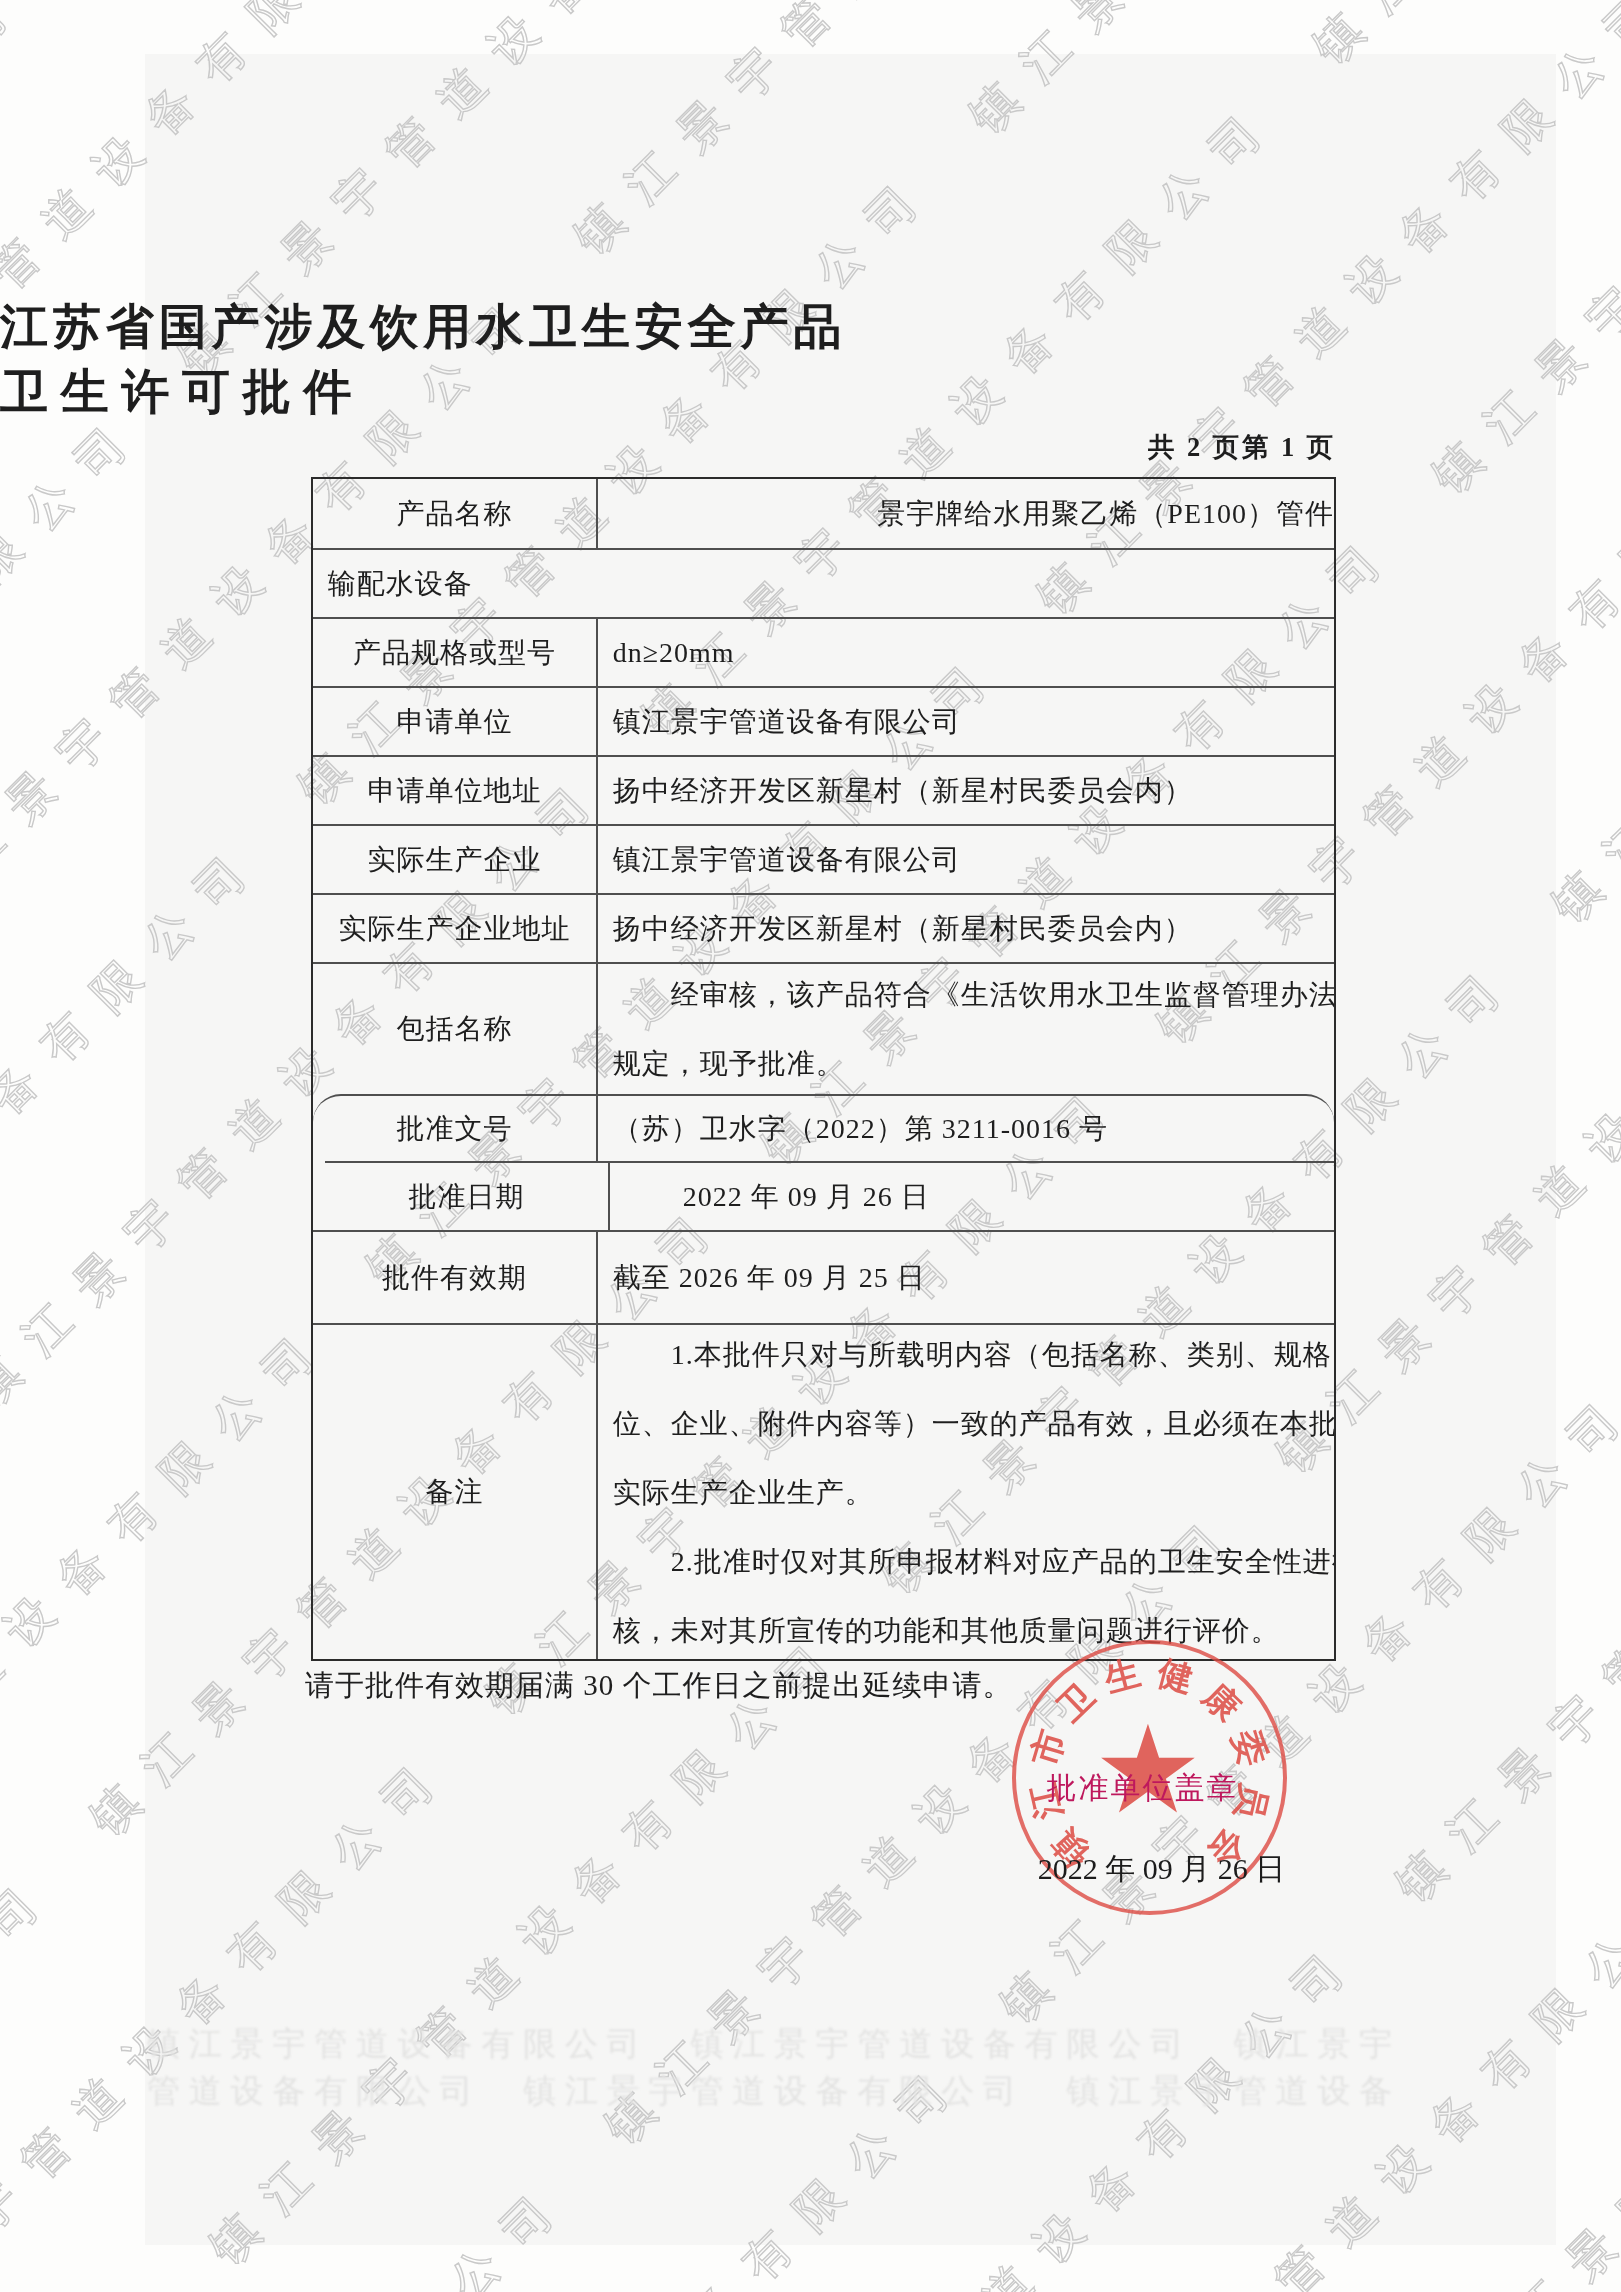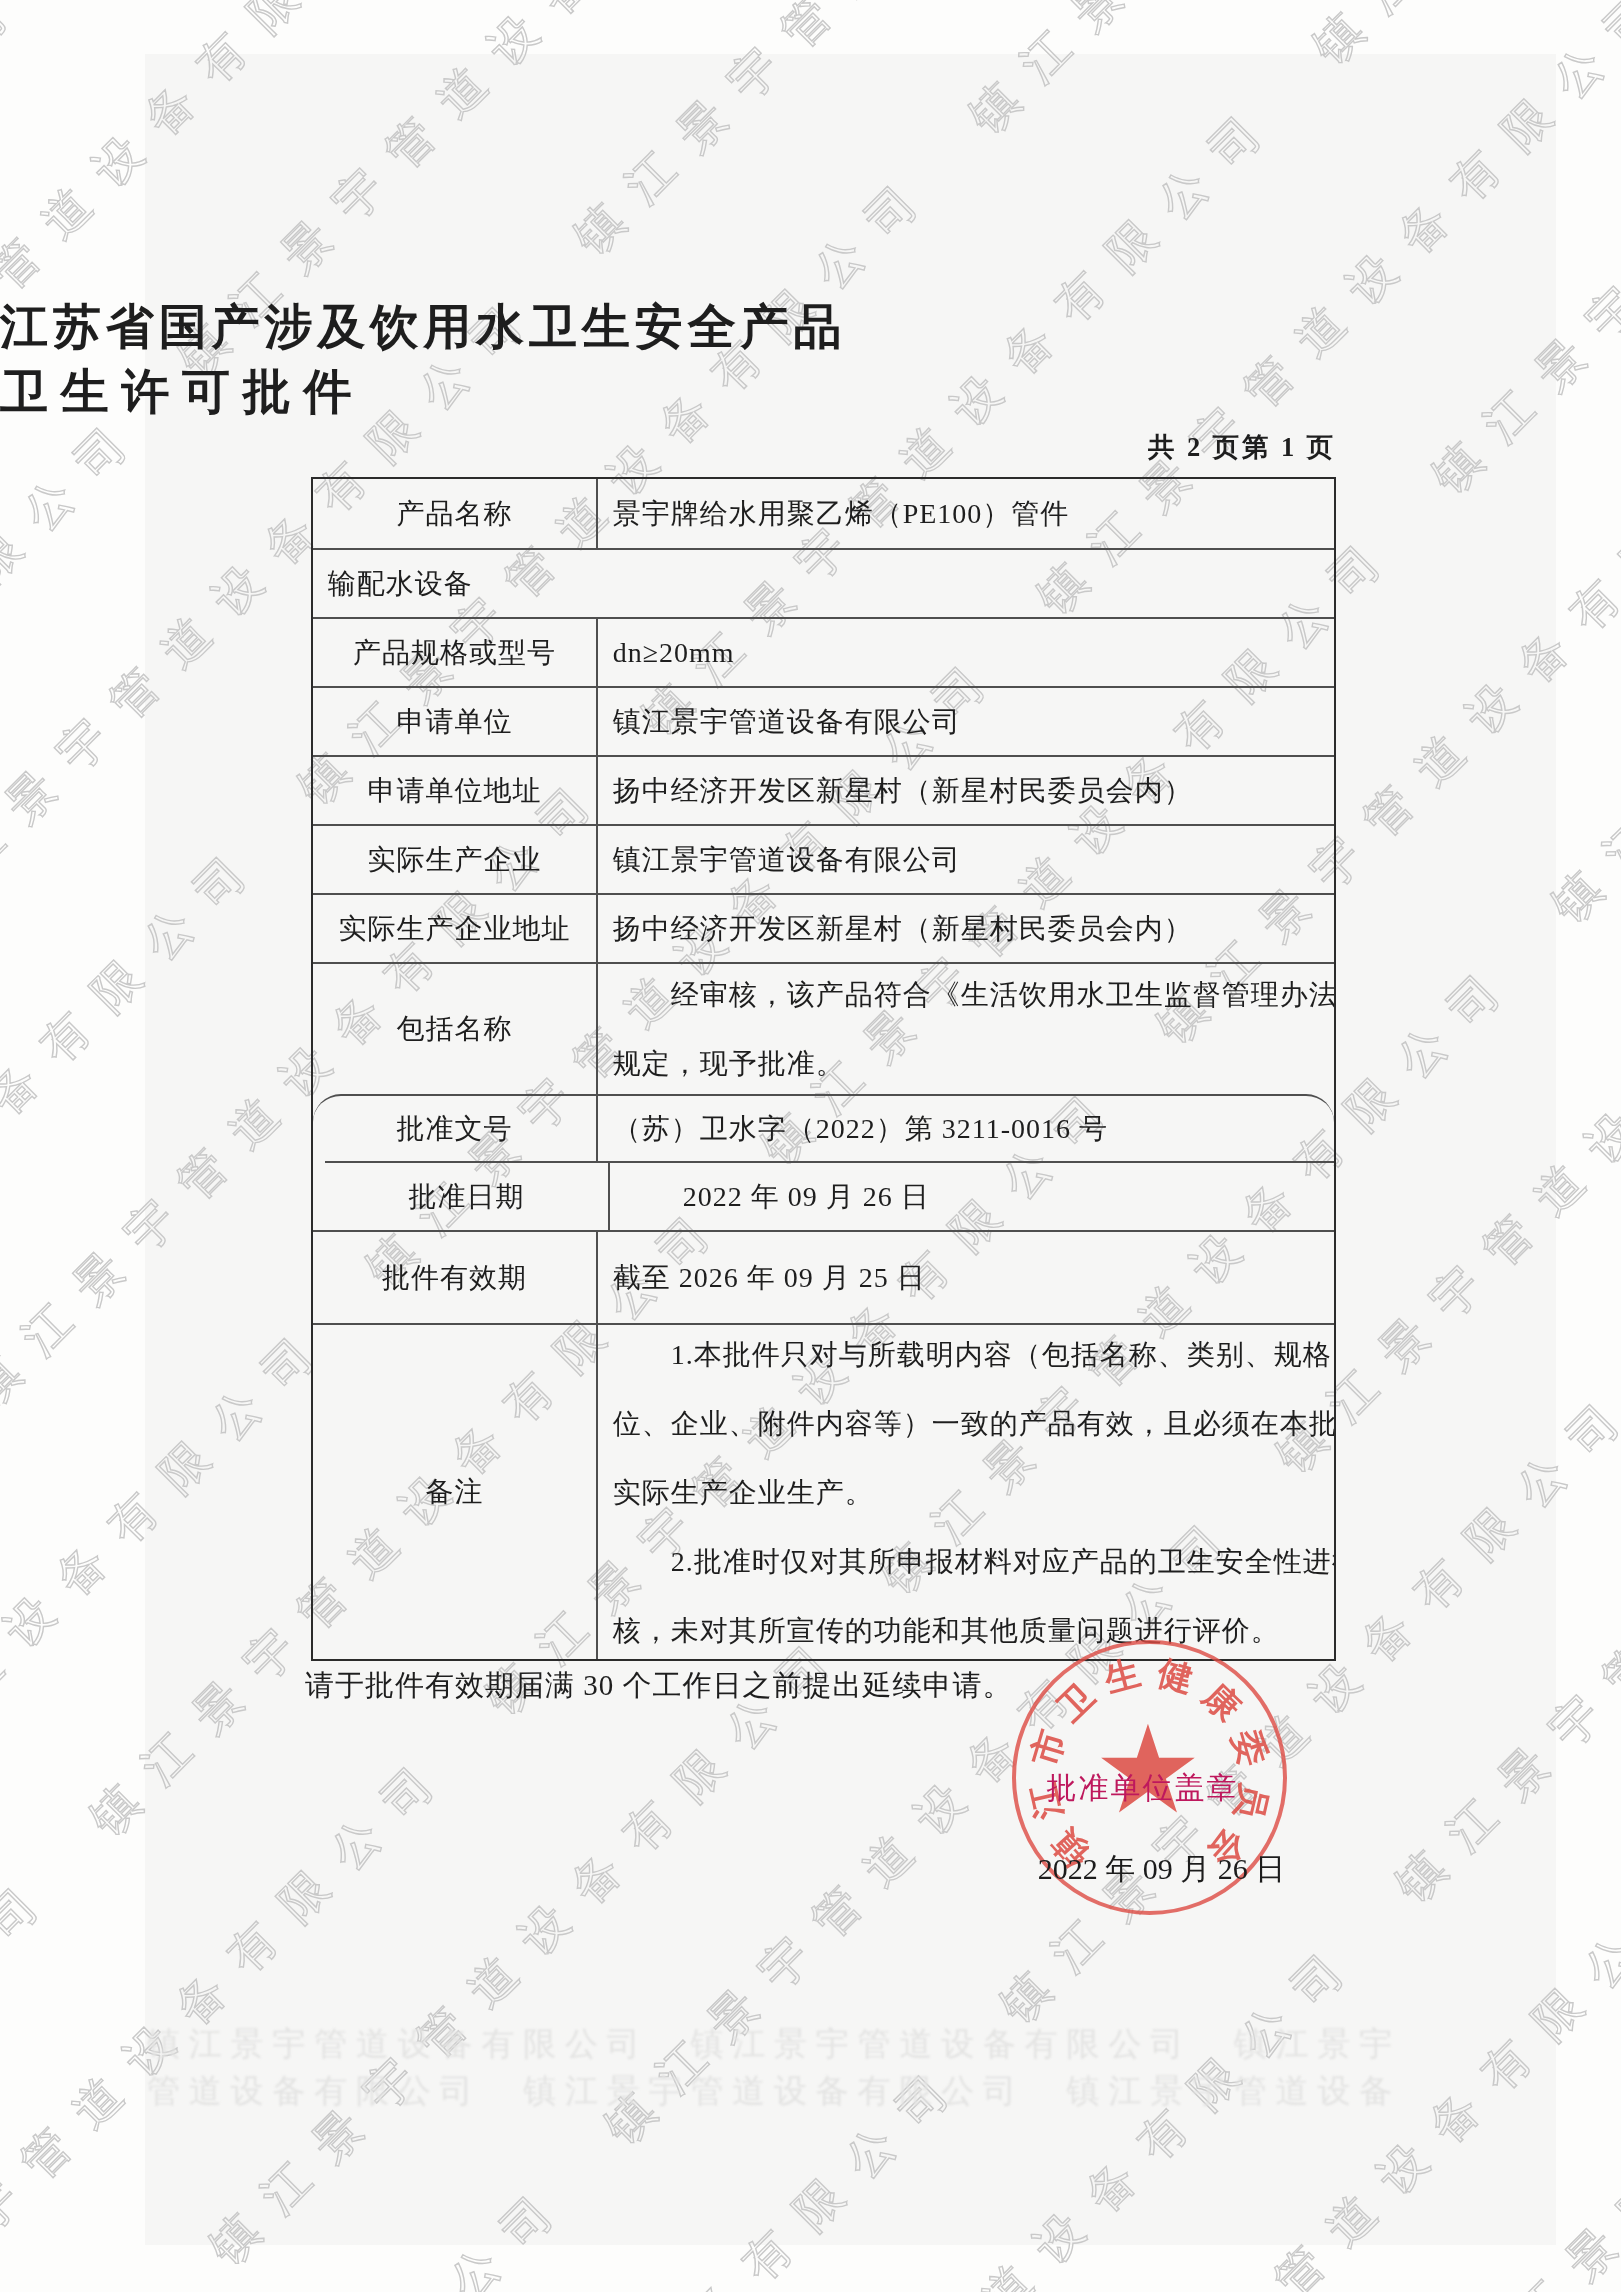--- a/index.html
+++ b/index.html
@@ -31,21 +31,21 @@
   .page-indicator{
     position:absolute; right:285px; top:429px; font-size:26.5px; font-weight:700;
     letter-spacing:2.9px; z-index:2;
   }
   
   .doc-table{
     position:absolute; left:311px; top:477px; width:1025px;
     border:2.9px solid #2b2b2b; box-sizing:border-box; z-index:2;
   }
   .trow{display:flex; border-top:2px solid #4f4f4f; box-sizing:border-box;}
-  .trow:first-child{border-top:none;}
+  .trow:first-child{border-top:none;text-align:right;}
   .trow:nth-child(-n+7){height:69px;}
   .trow:nth-child(8){height:132px;}
   .trow:nth-child(9){height:67px;border-radius:28px;}
   .trow:nth-child(10){height:69px;margin-left:12px;}
   .trow:nth-child(11){height:93px;}
   .trow:nth-child(12){height:336px;}
   .cell-label{
     width:285px; flex:0 0 285px; border-right:2px solid #4f4f4f; box-sizing:border-box;
     display:flex; align-items:center; justify-content:center;
     font-size:28px; letter-spacing:1px;

